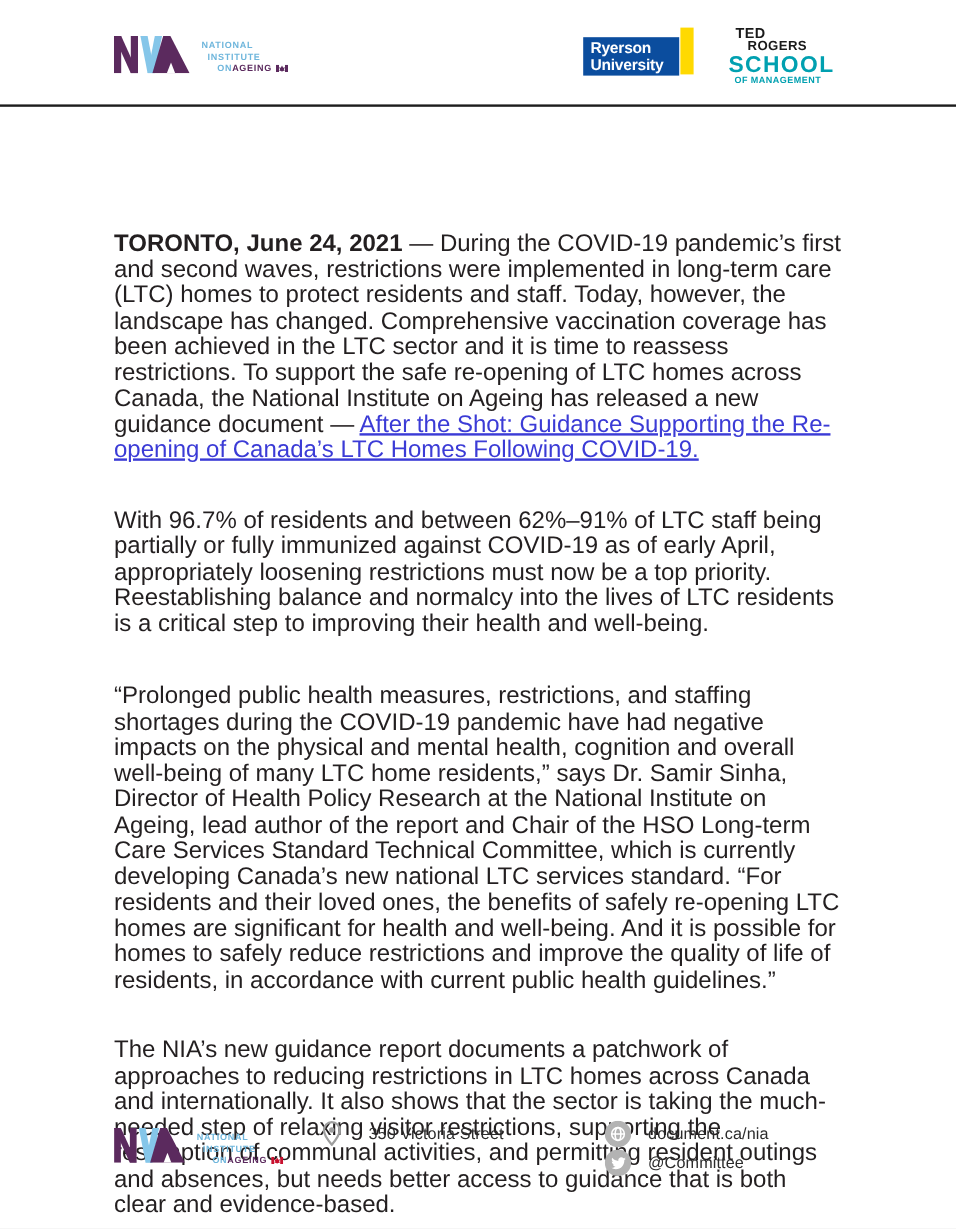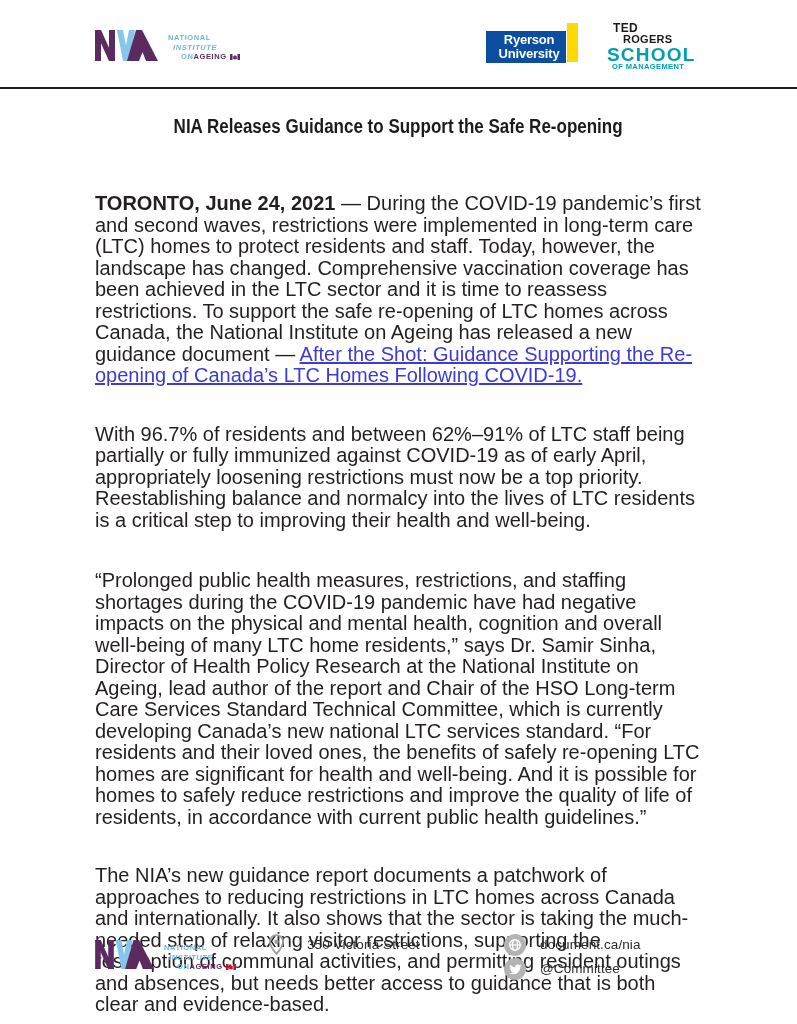--- a/index.html
+++ b/index.html
@@ -6,27 +6,27 @@
   .page{
     position:relative;width:797px;height:1024px;margin:0 auto;background:#ffffff;
     font-family:"Liberation Sans",sans-serif;overflow:hidden;color:var(--body-text,#231f20);
   }
   
   .nia-logo{position:absolute;display:flex;align-items:flex-start;justify-content:space-between;}
   .nia-logo-header{left:95px;top:30px;}
   .nia-mark{display:block;}
   .nia-text{margin-left:7px;padding-top:3px;font-size:7.5px;line-height:9.5px;
     letter-spacing:.6px;font-weight:600;color:var(--logo-text-blue,#6fb6dc);}
-  .nia-text .l2{padding-left:5px;font-style:italic;}
+  .nia-text .l2{padding-left:5px;}
   .nia-text .l3{padding-left:13px;display:flex;align-items:center;}
   .nia-text .ageing{color:var(--purple,#5b2a5e);font-weight:800;}
   .nia-text .flag{margin-left:3px;display:inline-block;}
   .ryerson-logo{position:absolute;left:486px;top:23px;width:95px;height:40px;}
   .ryerson-box{position:absolute;left:0;top:8px;width:80px;height:32px;background:var(--ryerson-blue,#0b4d9e);}
-  .ryerson-box .txt{color:#fff;font-weight:bold;font-size:13px;line-height:14px;padding:2px 0 0 6px;letter-spacing:-.2px;text-align:center;}
+  .ryerson-box .txt{color:#fff;font-weight:bold;font-size:13px;line-height:14px;padding:2px 0 0 6px;letter-spacing:-.2px;}
   .ryerson-bar{position:absolute;left:81px;top:0;width:11px;height:39px;background:var(--ryerson-yellow,#ffd900);}
   .trsm-logo{position:absolute;left:607px;top:24px;color:#1a1a1a;font-weight:bold;}
   .trsm-l1{font-size:12px;line-height:9px;margin-left:6px;letter-spacing:.3px;}
   .trsm-l2{font-size:11px;line-height:12px;margin-left:16px;letter-spacing:.3px;}
   .trsm-l3{font-size:19px;line-height:16px;margin-left:0;color:var(--trsm-teal,#00a0b0);letter-spacing:1.2px;margin-top:2px;}
   .trsm-l4{font-size:7.5px;line-height:8px;margin-left:5px;color:var(--trsm-teal,#00a0b0);letter-spacing:.4px;}
   .rule{position:absolute;left:0;right:0;top:87px;height:2px;background:var(--rule-dark,#1d1d1d);}
   
   .doc-title{position:absolute;left:0;right:0;top:111px;text-align:center;
     font-weight:bold;font-size:20px;line-height:31px;color:#1c1c1c;}
@@ -96,21 +96,20 @@
   <div class="trsm-logo">
     <div class="trsm-l1">TED</div>
     <div class="trsm-l2">ROGERS</div>
     <div class="trsm-l3">SCHOOL</div>
     <div class="trsm-l4">OF MANAGEMENT</div>
   </div>
 
   <div class="rule"></div>
 
   <div class="doc-title">
-    <div><span class="cond">NIA Releases Guidance to Support the Safe Re-opening</span></div>
   </div>
 
   <div class="article">
     <p class="p1">
       <span class="bold">TORONTO, June 24, 2021</span><span> — During the COVID-19 pandemic’s first and second waves, restrictions were implemented in long-term care (LTC) homes to protect residents and staff. Today, however, the landscape has changed. Comprehensive vaccination coverage has been achieved in the LTC sector and it is time to reassess restrictions. To support the safe re-opening of LTC homes across Canada, the National Institute on Ageing has released a new guidance document — </span><a class="doc-link">After the Shot: Guidance Supporting the Re-opening of Canada’s LTC Homes Following COVID-19.</a>
     </p>
     <p class="p2">With 96.7% of residents and between 62%–91% of LTC staff being partially or fully immunized against COVID-19 as of early April, appropriately loosening restrictions must now be a top priority. Reestablishing balance and normalcy into the lives of LTC residents is a critical step to improving their health and well-being.</p>
     <p class="p3">“Prolonged public health measures, restrictions, and staffing shortages during the COVID-19 pandemic have had negative impacts on the physical and mental health, cognition and overall well-being of many LTC home residents,” says Dr. Samir Sinha, Director of Health Policy Research at the National Institute on Ageing, lead author of the report and Chair of the HSO Long-term Care Services Standard Technical Committee, which is currently developing Canada’s new national LTC services standard. “For residents and their loved ones, the benefits of safely re-opening LTC homes are significant for health and well-being. And it is possible for homes to safely reduce restrictions and improve the quality of life of residents, in accordance with current public health guidelines.”</p>
     <p class="p4">The NIA’s new guidance report documents a patchwork of approaches to reducing restrictions in LTC homes across Canada and internationally. It also shows that the sector is taking the much-needed step of relaxing visitor restrictions, supporting the resumption of communal activities, and permitting resident outings and absences, but needs better access to guidance that is both clear and evidence-based.</p>
   </div>

